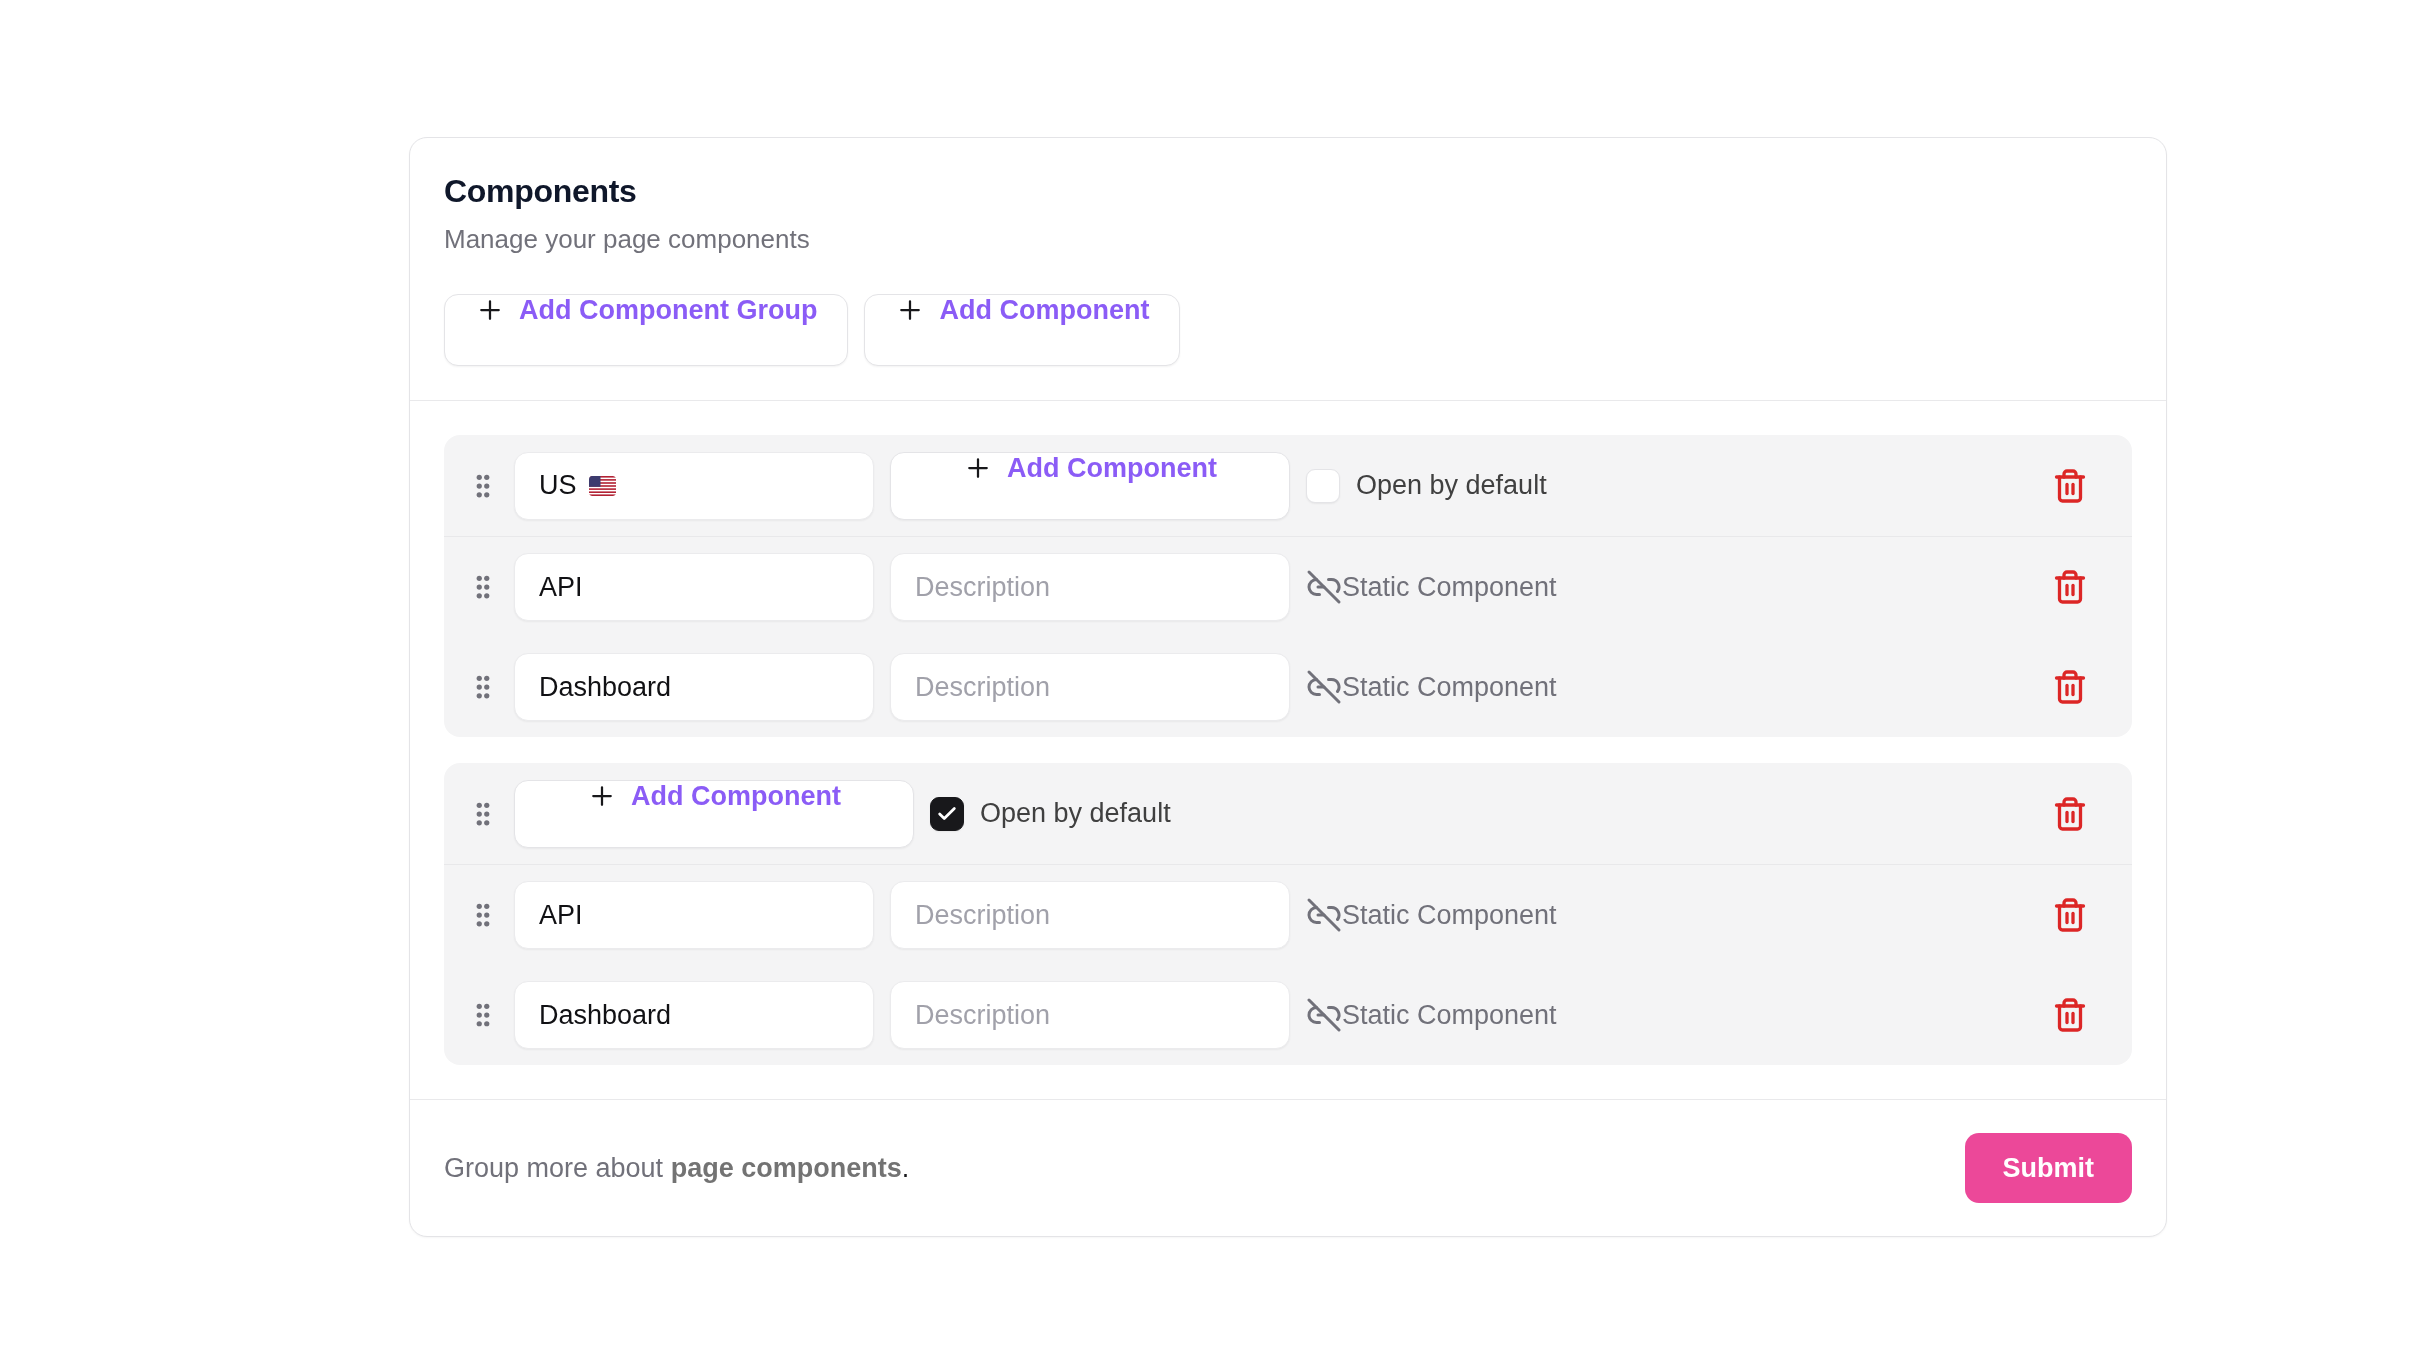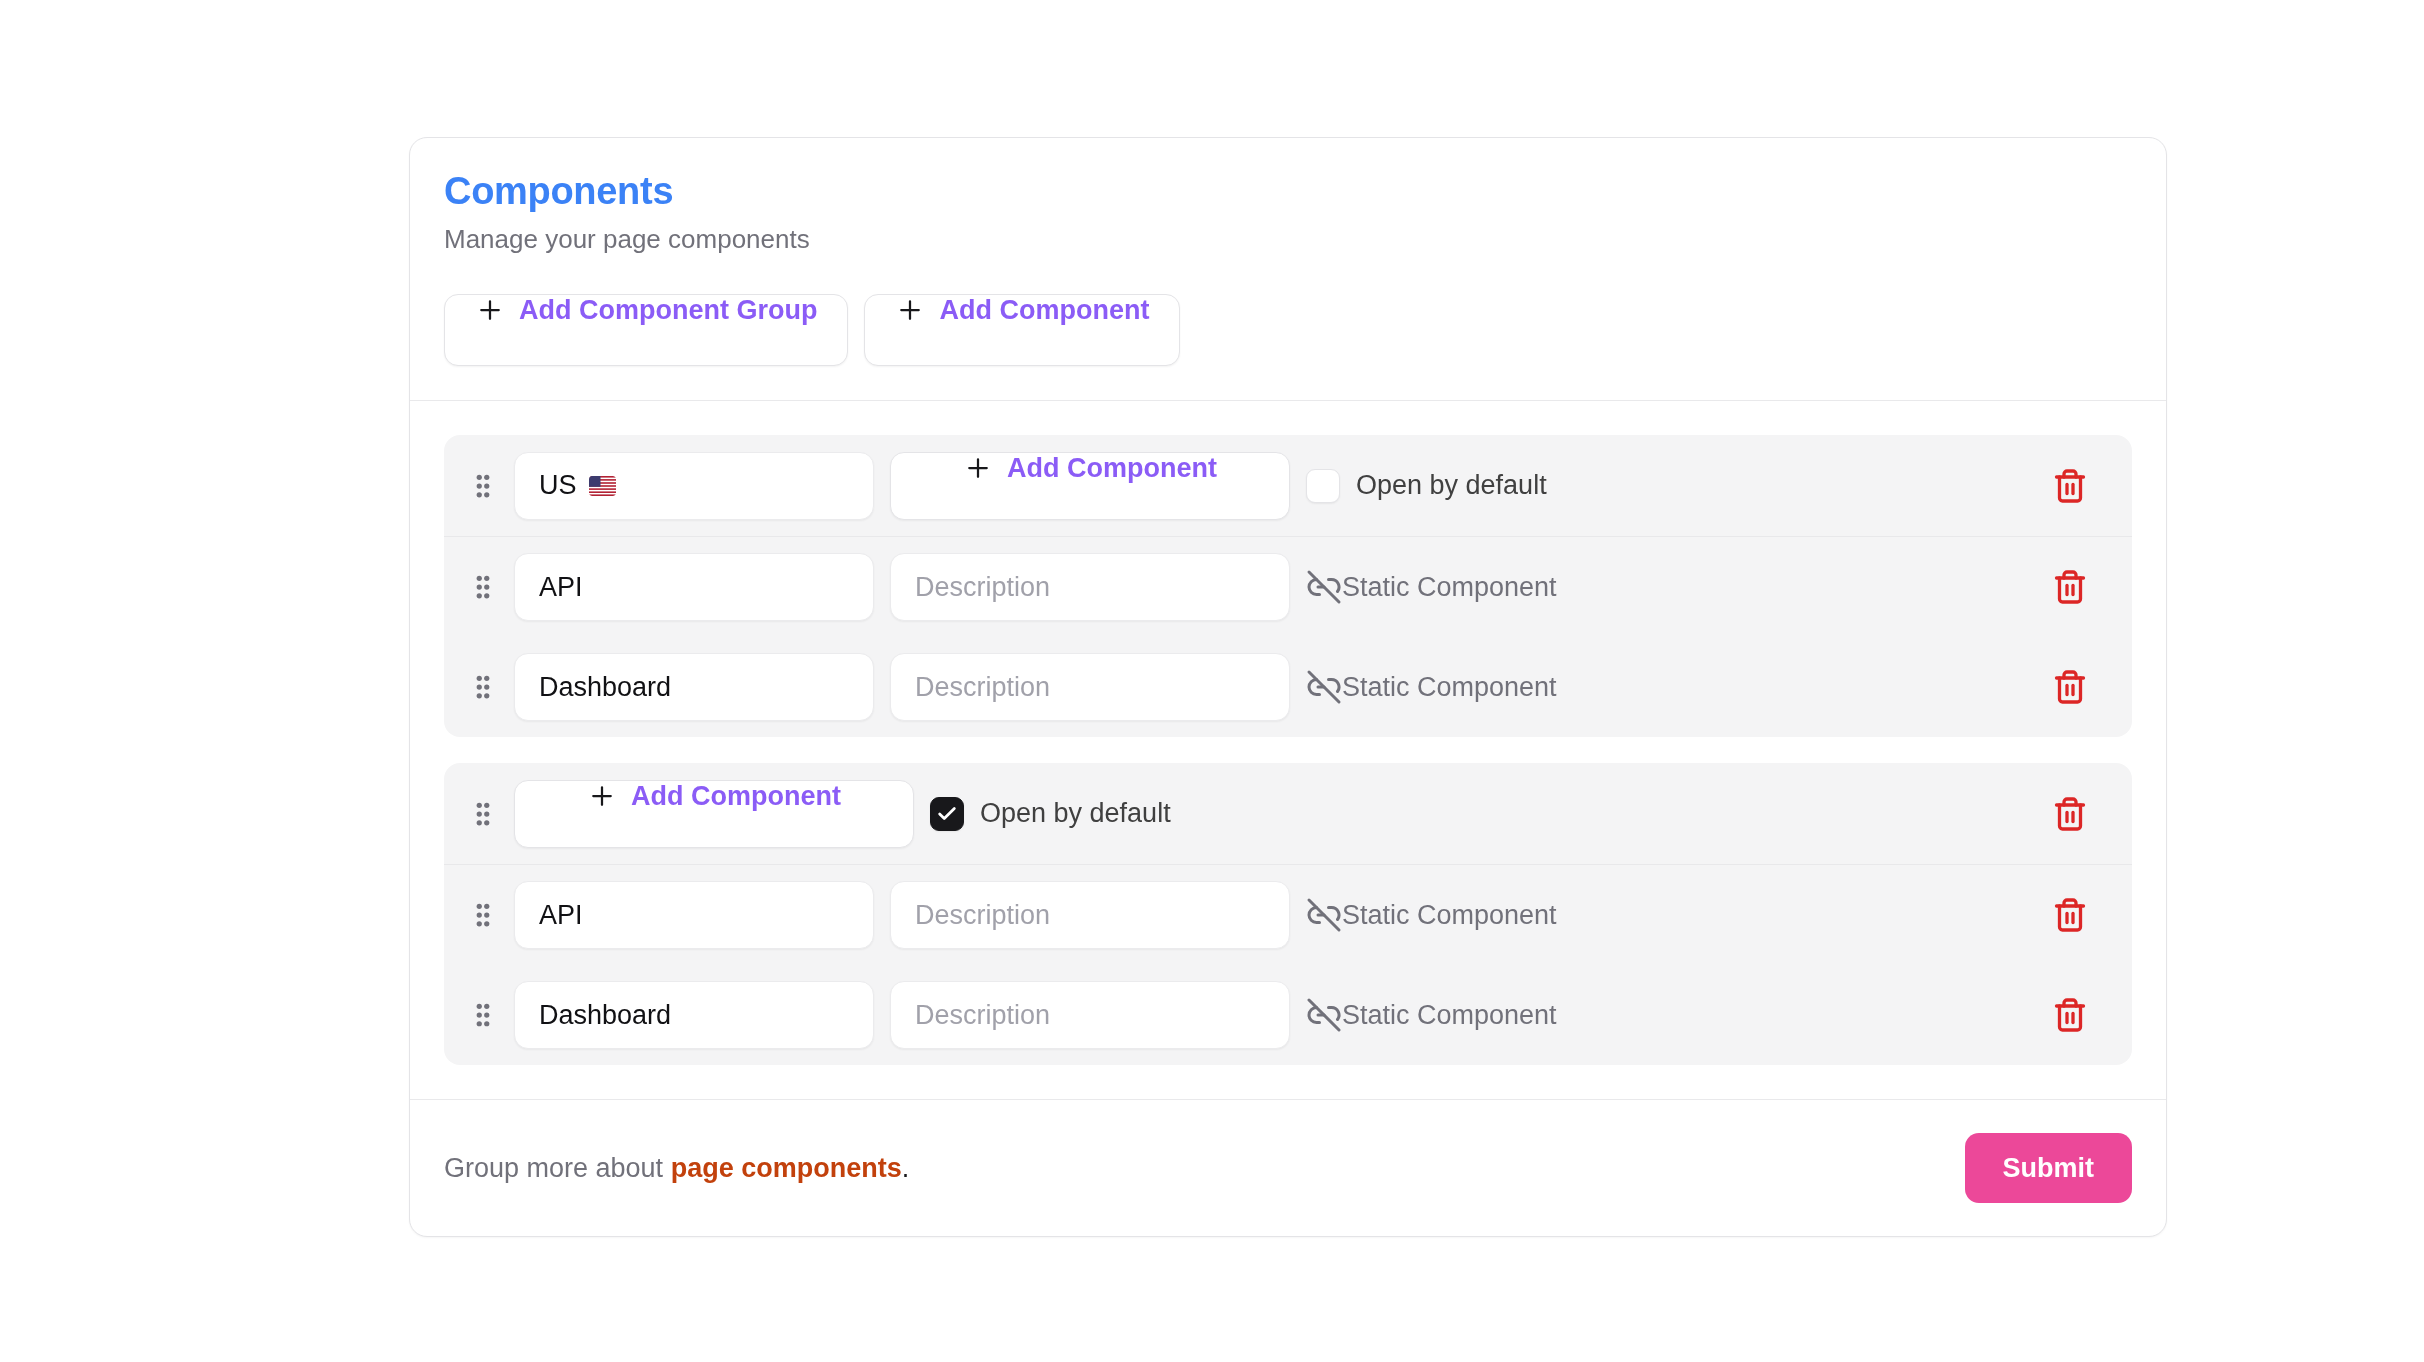--- a/index.html
+++ b/index.html
@@ -8,21 +8,21 @@
     width:2424px; height:1362px; position:relative; background:#ffffff;
     font-family:"Liberation Sans", sans-serif; color:#111114;
   }
   .card {
     position:absolute; left:409px; top:137px; width:1758px; height:1100px;
     background:#ffffff; border:1px solid #e4e4e7; border-radius:18px;
     box-shadow:0 1px 2px rgba(0,0,0,0.04);
     display:flex; flex-direction:column;
   }
   .card-header { padding:34px 34px 34px; border-bottom:1px solid #e9e9eb; }
-  .title { margin:0 0 14px; font-size:38px; font-weight:700; letter-spacing:-0.3px; color:#3b82f6; line-height:38px; }
+  .title { margin:0 0 14px; font-size:32px; font-weight:700; letter-spacing:-0.3px; color:#0f172a; line-height:38px; }
   .subtitle { margin:0 0 40px; font-size:26px; color:#71717a; line-height:30px; }
   .actions { display:flex; gap:16px; }
   .btn {
     display:inline-flex; align-items:flex-start; gap:14px; height:72px; padding:0 30px;
     background:#fff; border:1px solid #e4e4e7; border-radius:14px;
     font-family:inherit; font-size:27px; font-weight:600; color:#8b5cf6;
     box-shadow:0 1px 2px rgba(0,0,0,0.05); cursor:pointer; white-space:nowrap;
   }
   .card-body { padding:34px; display:flex; flex-direction:column; gap:26px; flex:1 1 auto; }
   .group { background:#f4f4f5; border-radius:16px; overflow:hidden; }
@@ -50,21 +50,21 @@
   .checkbox.checked { background:#18181b; border-color:#18181b; }
   .checkbox.checked svg { display:block; }
   .check-label { font-size:27px; color:#404040; }
   .static { display:flex; align-items:center; font-size:27px; color:#71717a; }
   .trash { margin-left:auto; background:none; border:none; padding:0; cursor:pointer; display:flex; }
   .card-footer {
     border-top:1px solid #e9e9eb; height:142px; padding:0 34px;
     display:flex; align-items:center; justify-content:space-between;
   }
   .learn { margin:0; font-size:27px; color:#71717a; }
-  .learn strong { color:#c2410c; font-weight:700; }
+  .learn strong { color:#737373; font-weight:700; }
   .learn .suffix { color:#18181b; }
   .submit {
     height:70px; padding:0 38px; background:#ec4899; color:#fff; border:none; border-radius:14px;
     font-family:inherit; font-size:27px; font-weight:600; cursor:pointer;
   }
 </style>
 </head>
 <body>
 
 <div class="card">

